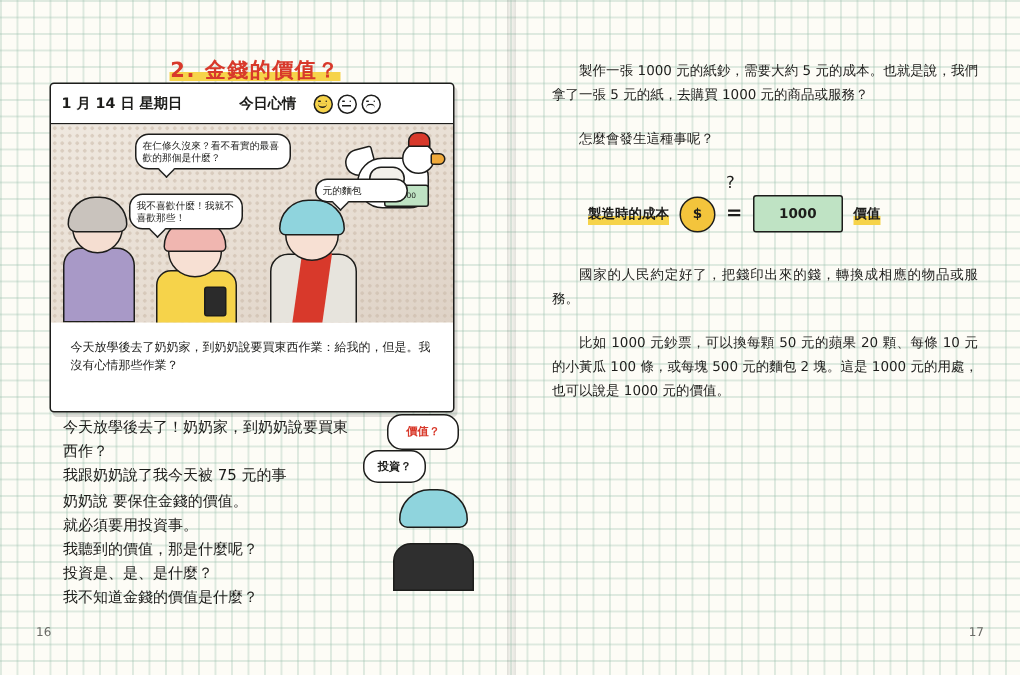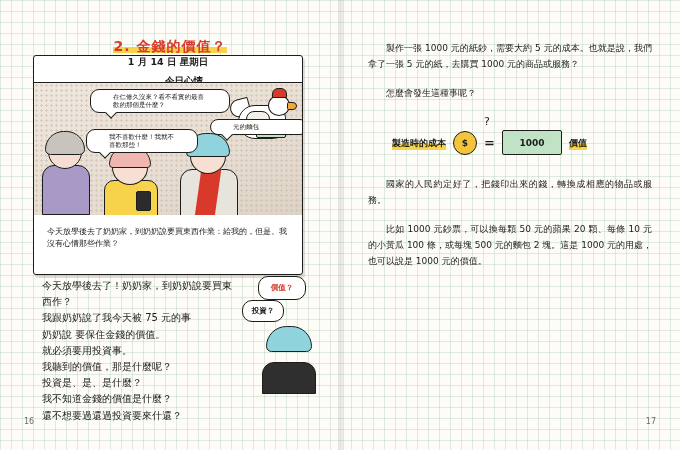--- a/index.html
+++ b/index.html
@@ -45,39 +45,39 @@
   }
 
   .comic{
     position:absolute;left:33px;top:55px;width:268px;height:218px;
     background:#fff;border:1.6px solid #1d1d1b;border-radius:3px;
     box-shadow:2px 3px 0 rgba(0,0,0,.12);
     overflow:hidden;
   }
   .comic-head{
     height:26px;border-bottom:1.4px solid #1d1d1b;display:flex;align-items:center;
-    padding:0 7px;gap:6px;flex-direction:column;
+    padding:0 7px;gap:6px;
   }
   .comic-date{font-size:9.5px;font-weight:bold;color:#1d1d1b;}
   .comic-mood-label{font-size:9.5px;font-weight:bold;color:#1d1d1b;margin-left:32px;}
   .faces{display:flex;gap:3px;margin-left:5px;align-items:center;}
   .face{width:11px;height:11px;border:1.1px solid #1d1d1b;border-radius:50%;position:relative;background:#fff;}
   .face.sel{background:#f6d34a;}
   .face i{position:absolute;width:1.6px;height:1.6px;background:#1d1d1b;border-radius:50%;top:3px;}
   .face i.l{left:2.4px;} .face i.r{right:2.4px;}
   .face u{position:absolute;left:2.6px;right:2.6px;bottom:2.4px;height:2.4px;border-bottom:1.1px solid #1d1d1b;border-radius:0 0 6px 6px;}
   .face.sad u{bottom:2px;border-bottom:none;border-top:1.1px solid #1d1d1b;border-radius:6px 6px 0 0;}
   .face.flat u{bottom:3.4px;height:0;border-bottom:1.1px solid #1d1d1b;border-radius:0;}
 
   .comic-art{position:relative;height:132px;background:#efe7de;overflow:hidden;}
   .comic-art .band{position:absolute;left:0;right:0;top:0;height:132px;background:linear-gradient(160deg,#efe8df 0%,#e7ddd2 60%,#ded2c6 100%);}
   .dots{position:absolute;inset:0;background-image:radial-gradient(#c9b8a7 1px, transparent 1.2px);background-size:5px 5px;opacity:.55;}
   .bubble{
     position:absolute;background:#fff;border:1.3px solid #1d1d1b;border-radius:9px;
-    font-size:6.5px;line-height:1.25;padding:3px 22px;color:#1d1d1b;
+    font-size:6.5px;line-height:1.25;padding:3px 4px;color:#1d1d1b;
   }
   .bubble:after{content:"";position:absolute;width:7px;height:7px;background:#fff;border-left:1.3px solid #1d1d1b;border-bottom:1.3px solid #1d1d1b;transform:rotate(-45deg);}
   .b1{left:56px;top:6px;width:94px;}
   .b1:after{left:16px;bottom:-4.5px;}
   .b2{left:52px;top:46px;width:66px;}
   .b2:after{left:14px;bottom:-4.5px;}
   .b3{left:176px;top:36px;width:52px;}
   .b3:after{left:12px;bottom:-4.5px;}
 
   .grandma{position:absolute;left:8px;top:52px;width:46px;height:76px;}
@@ -249,21 +249,20 @@
     </div>
 
     <div class="left-body">
       <p>今天放學後去了！奶奶家，到奶奶說要買東西作？</p>
       <p>我跟奶奶說了我今天被 75 元的事</p>
       <p>奶奶說 要保住金錢的價值。</p>
       <p>就必須要用投資事。</p>
       <p>我聽到的價值，那是什麼呢？</p>
       <p>投資是、是、是什麼？</p>
       <p>我不知道金錢的價值是什麼？</p>
-      <p>還不想要過還過投資要來什還？</p>
     </div>
 
     <div class="bubble-side">價值？</div>
     <div class="bubble-side2">投資？</div>
 
     <div class="kid-corner">
       <div class="kc-body"></div>
       <div class="kc-head"></div>
       <div class="kc-hair"></div>
     </div>

